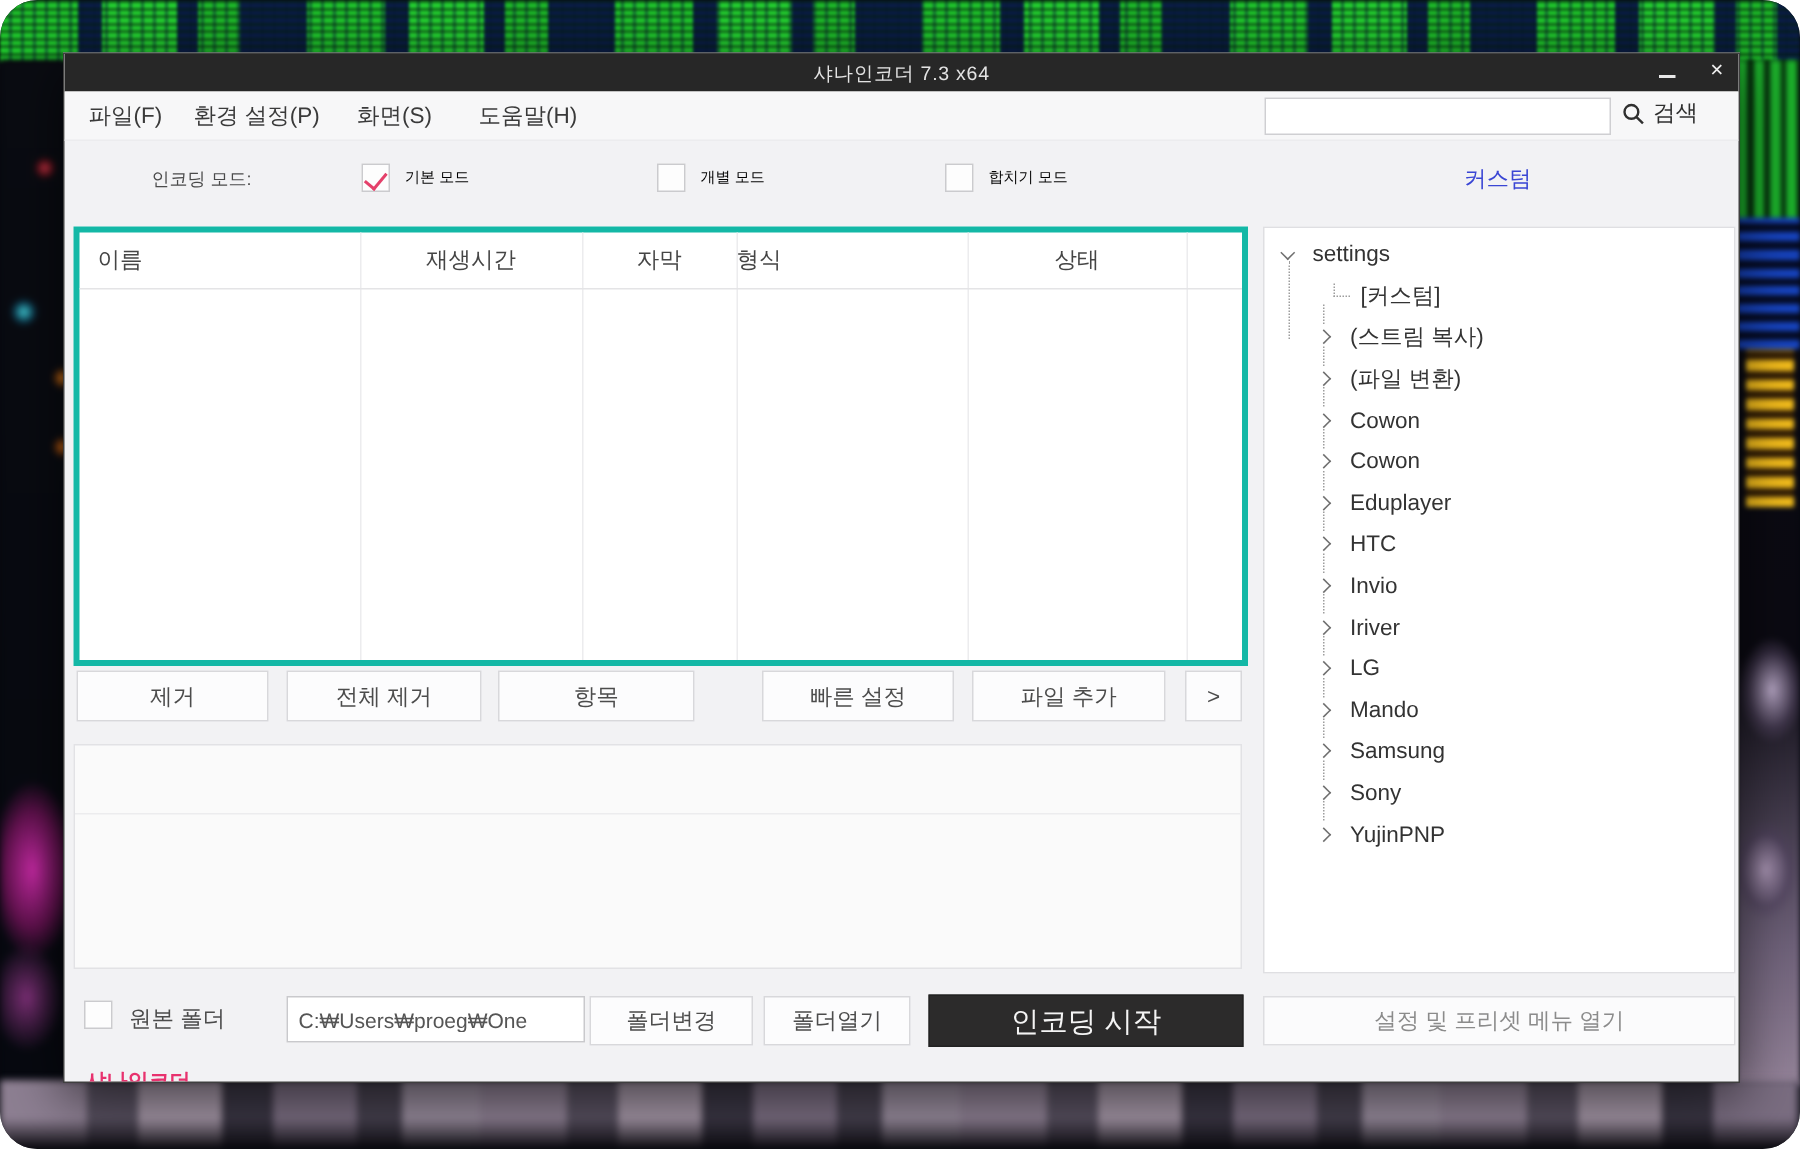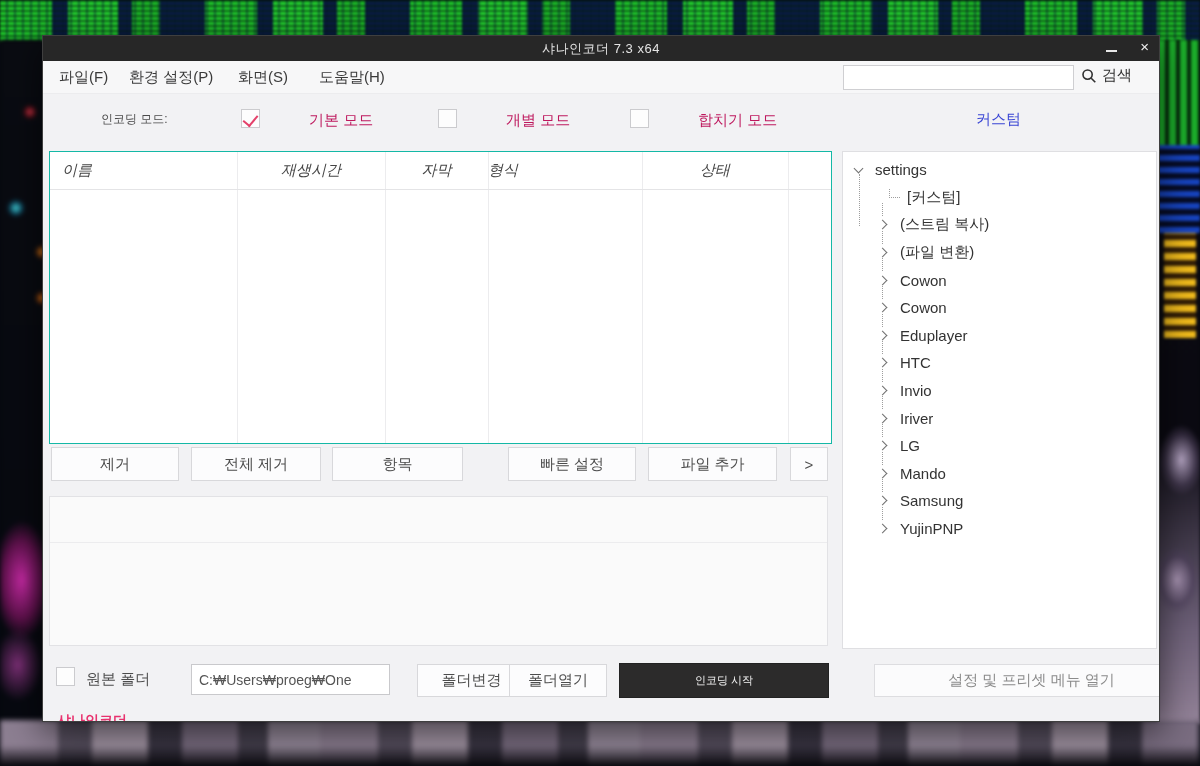--- a/index.html
+++ b/index.html
@@ -1,20 +1,20 @@
 <!DOCTYPE html>
 <html><head>
 <meta charset="utf-8">
 <style>
   * { margin:0; padding:0; box-sizing:border-box; }
   html,body { width:1200px; height:766px; overflow:hidden;
     font-family:"Liberation Sans","DejaVu Sans",sans-serif; }
 
   
-  .desktop { position:absolute; inset:0; width:1200px; height:766px; background:#07090f; overflow:hidden; }
+  .desktop { position:absolute; inset:0; width:1200px; height:766px; background:#07090f; overflow:hidden;border-radius:25px; }
   .bg-top { position:absolute; left:0; top:0; width:1200px; height:42px;
     background:
       repeating-linear-gradient(0deg, rgba(3,30,8,.55) 0 2px, rgba(0,0,0,0) 2px 5px),
       repeating-linear-gradient(90deg, rgba(6,20,50,0) 0 6px, rgba(8,26,60,.5) 6px 8px),
       repeating-linear-gradient(90deg, #1fc52c 0 52px, rgba(0,0,0,0) 52px 68px, #23cf30 68px 118px, rgba(0,0,0,0) 118px 132px, #1db929 132px 160px, rgba(0,0,0,0) 160px 205px),
       #0a1c45;
     filter:blur(1.2px); }
   .bg-left { position:absolute; left:0; top:40px; width:44px; height:684px;
     background:
       radial-gradient(circle 10px at 30px 72px, #d93a4c 0%, rgba(120,10,20,.5) 55%, rgba(0,0,0,0) 75%),
@@ -53,24 +53,24 @@
 
   .menubar { position:absolute; left:0; top:25px; width:100%; height:33px; background:#f7f7f8; border-bottom:1px solid #ececee; }
   .menu-item { position:absolute; top:7px; font-size:15px; color:#3a3a3a; cursor:default; }
   .search-input { position:absolute; left:800px; top:4px; width:231px; height:25px; border:1px solid #cfcfd2; background:#fff; font-size:13px; padding:0 6px; color:#444; font-family:inherit; }
   .search-btn { position:absolute; left:1038px; top:5px; display:flex; align-items:center; gap:5px; font-size:15px; color:#2f2f2f; cursor:default;text-align:center; }
 
   .modebar-label { position:absolute; left:58px; top:75px; font-size:12px; color:#4b4b4b; }
   .cb { position:absolute; width:19px; height:19px; border:1px solid #cbcbce; background:#fdfdfd; }
   .cb.checked::after { content:""; position:absolute; left:4px; top:2px; width:7px; height:12px;
     border-right:2.4px solid #e4406a; border-bottom:2.4px solid #e4406a; transform:rotate(40deg); }
-  .cb-label { position:absolute; font-size:15px; color:#be185d; top:75px;margin-left:39px; }
+  .cb-label { position:absolute; font-size:10px; color:#000000; top:75px; }
   .custom-link { position:absolute; left:933px; top:74px; font-size:15px; color:#3a46d4; cursor:pointer; }
 
-  .filetable { position:absolute; left:6px; top:115px; width:783px; height:293px; background:#fff; border:1px solid #14b8a6;font-style:italic; }
+  .filetable { position:absolute; left:6px; top:115px; width:783px; height:293px; background:#fff; border:4px solid #14b8a6; }
   .ft-header { position:absolute; left:0; top:0; width:100%; height:38px; border-bottom:1px solid #e4e4e6; }
   .ft-h { position:absolute; top:9px; font-size:15px; color:#454545; }
   .ft-vline { position:absolute; top:0; bottom:0; width:1px; background:#ececee; }
 
   .tree { position:absolute; left:799px; top:115px; width:315px; height:498px; background:#fff; border:1px solid #dfdfe2; padding-top:4px; overflow:hidden; }
   .trow { position:relative; height:27.6px; display:flex; align-items:center; font-size:15px; color:#333; cursor:default;text-decoration:underline; }
   .chev { display:inline-block; width:7px; height:7px; border-right:1.7px solid #6f6f6f; border-bottom:1.7px solid #6f6f6f; }
   .chev.down { transform:rotate(45deg); margin-top:-3px; }
   .chev.right { transform:rotate(-45deg); }
   .g-chev { position:absolute; left:12px; }
@@ -83,22 +83,22 @@
   .tree-vline { position:absolute; left:16px; top:22px; height:52px; border-left:1.5px dotted #9d9d9d; }
 
   .btn { position:absolute; top:411px; height:34px; background:#fcfcfd; border:1px solid #d8d8db; font-size:15px; color:#4c4c4c; font-family:inherit; cursor:default; }
   .logbox { position:absolute; left:6px; top:460px; width:779px; height:150px; background:#fafafa; border:1px solid #e2e2e5; }
   .log-divider { position:absolute; left:0; top:45px; width:100%; height:1px; background:#ececee; }
 
   .bb-cb { left:13px; top:631px; }
   .bb-label { position:absolute; left:43px; top:634px; font-size:15px; color:#4b4b4b; }
   .path-input { position:absolute; left:148px; top:628px; width:199px; height:31px; border:1px solid #c9c9cc; background:#fff; font-size:14px; color:#555; padding:0 7px; font-family:inherit; overflow:hidden; white-space:nowrap; }
   .bb-btn { position:absolute; top:628px; height:33px; background:#fcfcfd; border:1px solid #d8d8db; font-size:15px; color:#4c4c4c; font-family:inherit; cursor:default; }
-  .start-btn { position:absolute; left:576px; top:627px; width:210px; height:35px; background:#2c2b2b; border:1px solid #222; color:#f4f4f4; font-size:11px; font-family:inherit; cursor:default; }
-  .settings-menu-btn { position:absolute; left:799px; top:628px; width:315px; height:33px; background:#fbfbfc; border:1px solid #dddde0; color:#8b8b8b; font-size:15px; font-family:inherit; cursor:default;margin-left:32px; }
+  .start-btn { position:absolute; left:576px; top:627px; width:210px; height:35px; background:#2c2b2b; border:1px solid #222; color:#f4f4f4; font-size:19px; font-family:inherit; cursor:default; }
+  .settings-menu-btn { position:absolute; left:799px; top:628px; width:315px; height:33px; background:#fbfbfc; border:1px solid #dddde0; color:#8b8b8b; font-size:15px; font-family:inherit; cursor:default; }
   .footer-link { position:absolute; left:14px; top:676px; font-size:14px; font-weight:bold; color:#e8326e; cursor:pointer; }
 </style>
 </head>
 <body>
 
 <div class="desktop">
   <div class="bg-top"></div>
   <div class="bg-left"></div>
   <div class="bg-right"></div>
   <div class="bg-bottom"></div>
@@ -199,38 +199,42 @@
       <div class="trow crow">
         <span class="chev right c-chev"></span>
         <span class="c-label">Mando</span>
       </div>
       <div class="trow crow">
         <span class="chev right c-chev"></span>
         <span class="c-label">Samsung</span>
       </div>
       <div class="trow crow">
         <span class="chev right c-chev"></span>
+        <span class="c-label">Sony</span>
+      </div>
+      <div class="trow crow">
+        <span class="chev right c-chev"></span>
         <span class="c-label">YujinPNP</span>
       </div>
     </div>
 
     <button class="btn" style="left:8px; width:128px">제거</button>
     <button class="btn" style="left:148px; width:130px">전체 제거</button>
     <button class="btn" style="left:289px; width:131px">항목</button>
     <button class="btn" style="left:465px; width:128px">빠른 설정</button>
     <button class="btn" style="left:605px; width:129px">파일 추가</button>
     <button class="btn" style="left:747px; width:38px">&gt;</button>
 
     <div class="logbox">
       <div class="log-divider"></div>
     </div>
 
     <span class="cb bb-cb"></span>
     <span class="bb-label">원본 폴더</span>
     <input class="path-input" value="C:₩Users₩proeg₩One" style="">
-    <button class="bb-btn" style="left:374px; width:109px">폴더변경</button>
+    <button class="bb-btn" style="left:350px; width:109px">폴더변경</button>
     <button class="bb-btn" style="left:466px; width:98px">폴더열기</button>
     <button class="start-btn">인코딩 시작</button>
     <button class="settings-menu-btn">설정 및 프리셋 메뉴 열기</button>
 
     <span class="footer-link">샤나인코더</span>
   </div>
 </div>
 
 </body></html>

